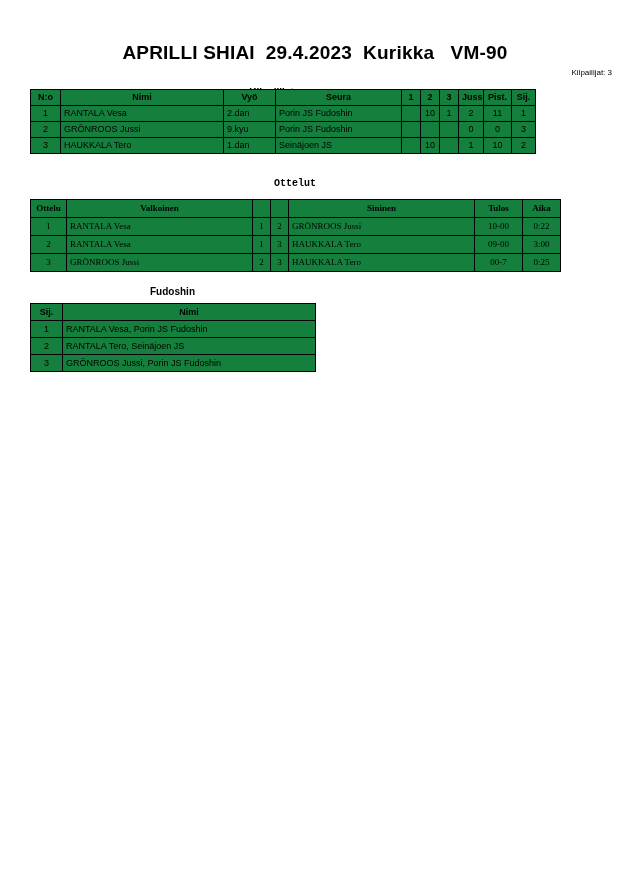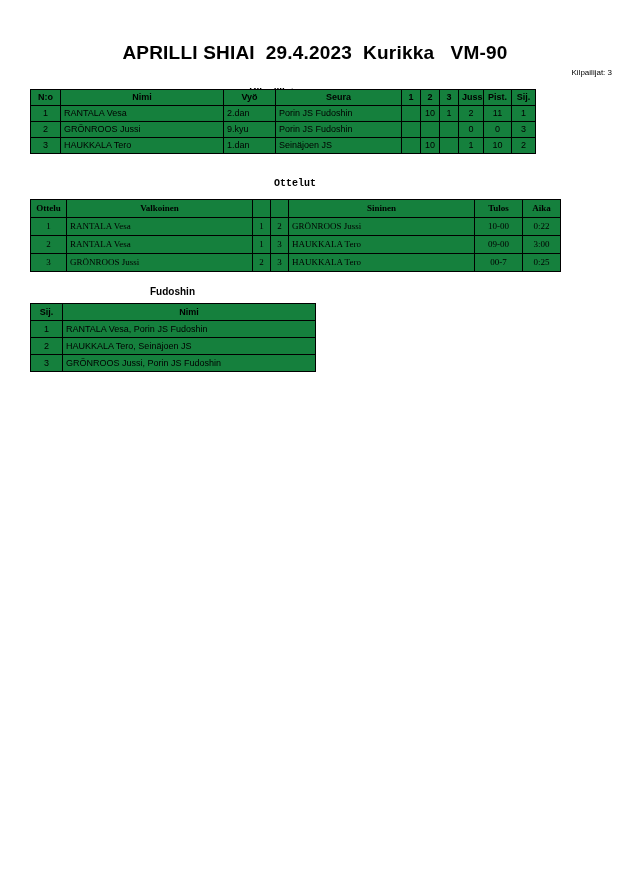--- a/index.html
+++ b/index.html
@@ -273,21 +273,21 @@
         <th class="c">Nimi</th>
       </tr>
     </thead>
     <tbody>
       <tr>
         <td class="c">1</td>
         <td class="l">RANTALA Vesa, Porin JS Fudoshin</td>
       </tr>
       <tr>
         <td class="c">2</td>
-        <td class="l">HAUKKALA Tero, Seinäjoen JS</td>
+        <td class="l">RANTALA Tero, Seinäjoen JS</td>
       </tr>
       <tr>
         <td class="c">3</td>
         <td class="l">GRÖNROOS Jussi, Porin JS Fudoshin</td>
       </tr>
     </tbody>
   </table>
 
 </div>
 

